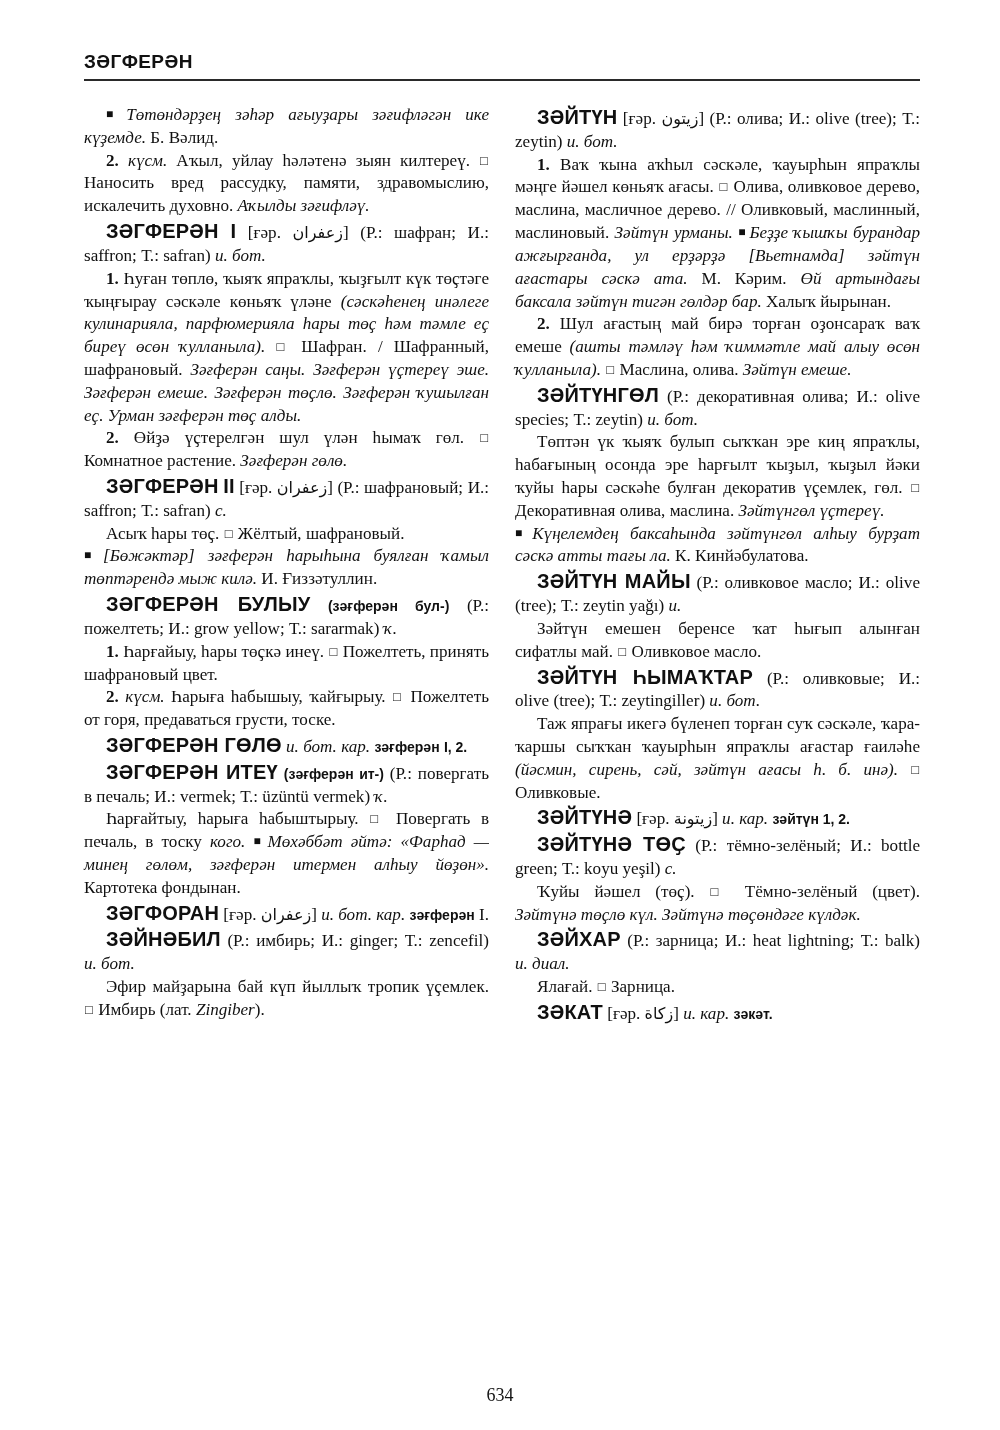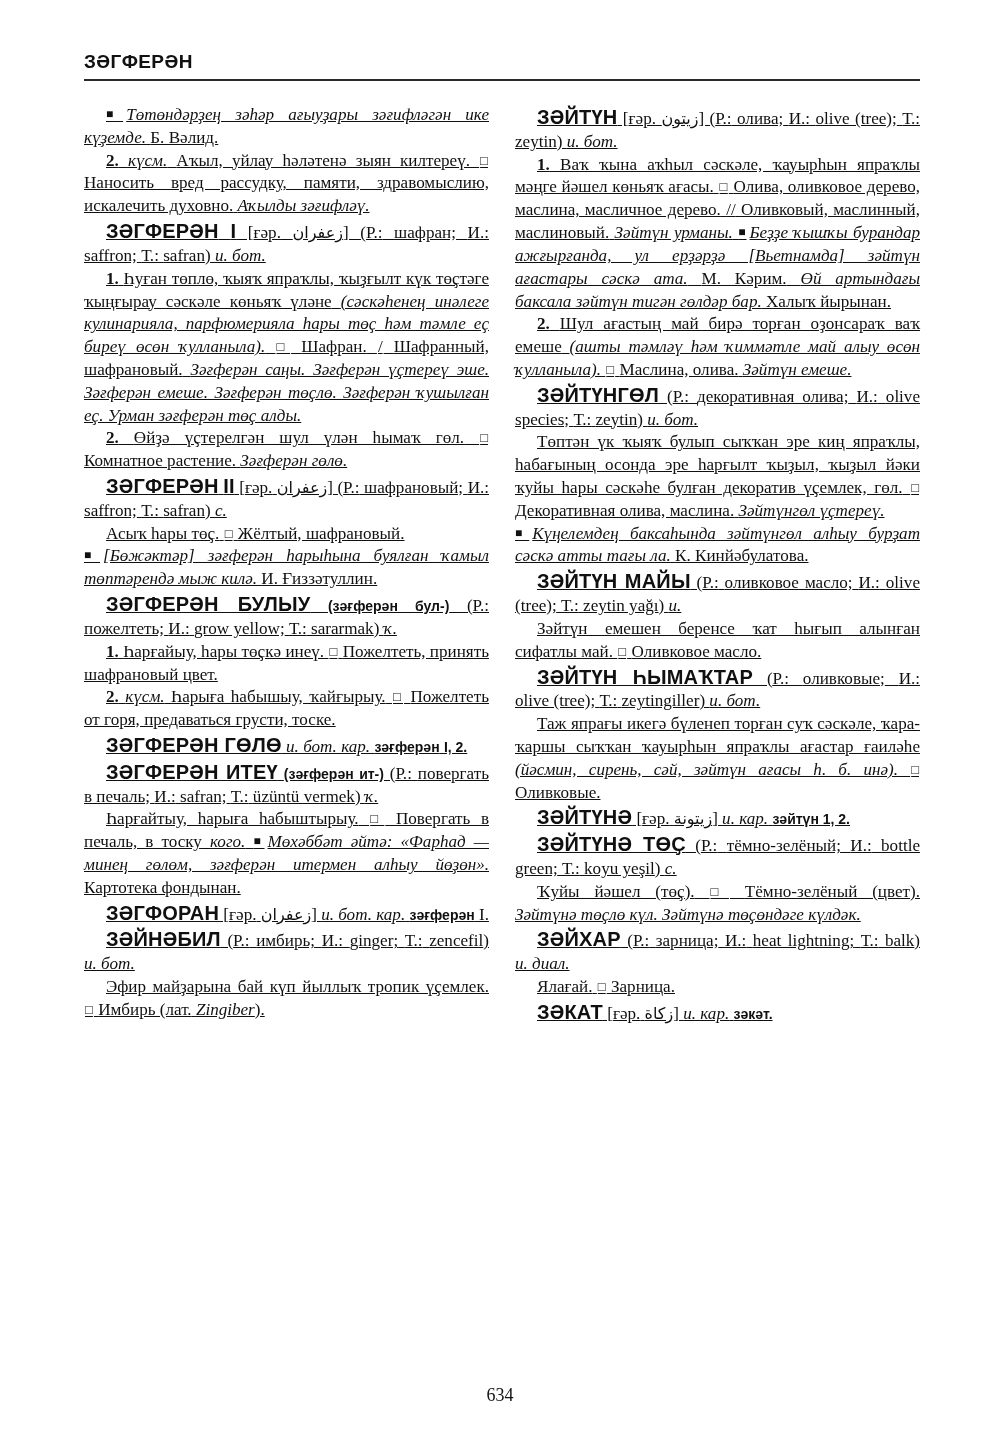--- a/index.html
+++ b/index.html
@@ -58,21 +58,20 @@
     gap: 26px;
     align-items: flex-start;
   }
   .col {
     width: 405px;
     font-size: 17.1px;
     line-height: 1.335;
     text-align: justify;
     text-justify: inter-word;
     hyphens: manual;
-    text-decoration: underline;
   }
   .col p {
     margin: 0;
   }
 
   
   .p-ind { text-indent: 22px; }
   .p-flush { text-indent: 0; }
 
   
@@ -152,21 +151,21 @@
       <p class="p-flush"><span class="fsq">■</span><span class="i">[Бөжәктәр] зәғферән һарыһына буялған ҡамыл төптәрендә мыж килә.</span> <span>И. Ғиззәтуллин.</span></p>
 
       <p class="p-ind"><span class="hw">ЗӘГФЕРӘН БУЛЫУ</span> <span class="hw-sans-sm">(зәғферән бул-)</span> (<span>Р.:</span> <span>пожелтеть;</span> <span>И.:</span> <span>grow yellow;</span> <span>Т.:</span> <span>sararmak</span>) <span class="i">ҡ.</span></p>
 
       <p class="p-ind"><span class="num">1.</span> <span>Һарғайыу, һары төҫкә инеү.</span> <span class="sq">□</span> <span>Пожелтеть, принять шафрановый цвет.</span></p>
 
       <p class="p-ind"><span class="num">2.</span> <span class="i">күсм.</span> <span>Һарыға һабышыу, ҡайғырыу.</span> <span class="sq">□</span> <span>Пожелтеть от горя, предаваться грусти, тоске.</span></p>
 
       <p class="p-ind"><span class="hw">ЗӘГФЕРӘН ГӨЛӨ</span> <span class="i">и. бот. кар.</span> <span class="hw-sans-sm">зәғферән</span> <span class="hw-sans-sm">I, 2.</span></p>
 
-      <p class="p-ind"><span class="hw">ЗӘГФЕРӘН ИТЕҮ</span> <span class="hw-sans-sm">(зәғферән ит-)</span> (<span>Р.:</span> <span>повергать в печаль;</span> <span>И.:</span> <span>safran;</span> <span>Т.:</span> <span>üzüntü vermek</span>) <span class="i">ҡ.</span></p>
+      <p class="p-ind"><span class="hw">ЗӘГФЕРӘН ИТЕҮ</span> <span class="hw-sans-sm">(зәғферән ит-)</span> (<span>Р.:</span> <span>повергать в печаль;</span> <span>И.:</span> <span>vermek;</span> <span>Т.:</span> <span>üzüntü vermek</span>) <span class="i">ҡ.</span></p>
 
       <p class="p-ind"><span>Һарғайтыу, һарыға һабыштырыу.</span> <span class="sq">□</span> <span>Повергать в печаль, в тоску</span> <span class="i">кого.</span> <span class="fsq">■</span><span class="i">Мөхәббәт әйтә: «Фарһад — минең гөлөм, зәғферән итермен алһыу йөҙөн».</span> <span>Картотека фондынан.</span></p>
 
       <p class="p-ind"><span class="hw">ЗӘГФОРАН</span> [<span>ғәр.</span> <span class="ar">زعفران</span>] <span class="i">и. бот. кар.</span> <span class="hw-sans-sm">зәғферән</span> <span>I.</span></p>
 
       <p class="p-ind"><span class="hw">ЗӘЙНӘБИЛ</span> (<span>Р.:</span> <span>имбирь;</span> <span>И.:</span> <span>ginger;</span> <span>Т.:</span> <span>zencefil</span>) <span class="i">и. бот.</span></p>
 
       <p class="p-ind"><span>Эфир майҙарына бай күп йыллыҡ тропик үҫемлек.</span> <span class="sq">□</span> <span>Имбирь (лат.</span> <span class="i">Zingiber</span><span>).</span></p>
 
     </div>

